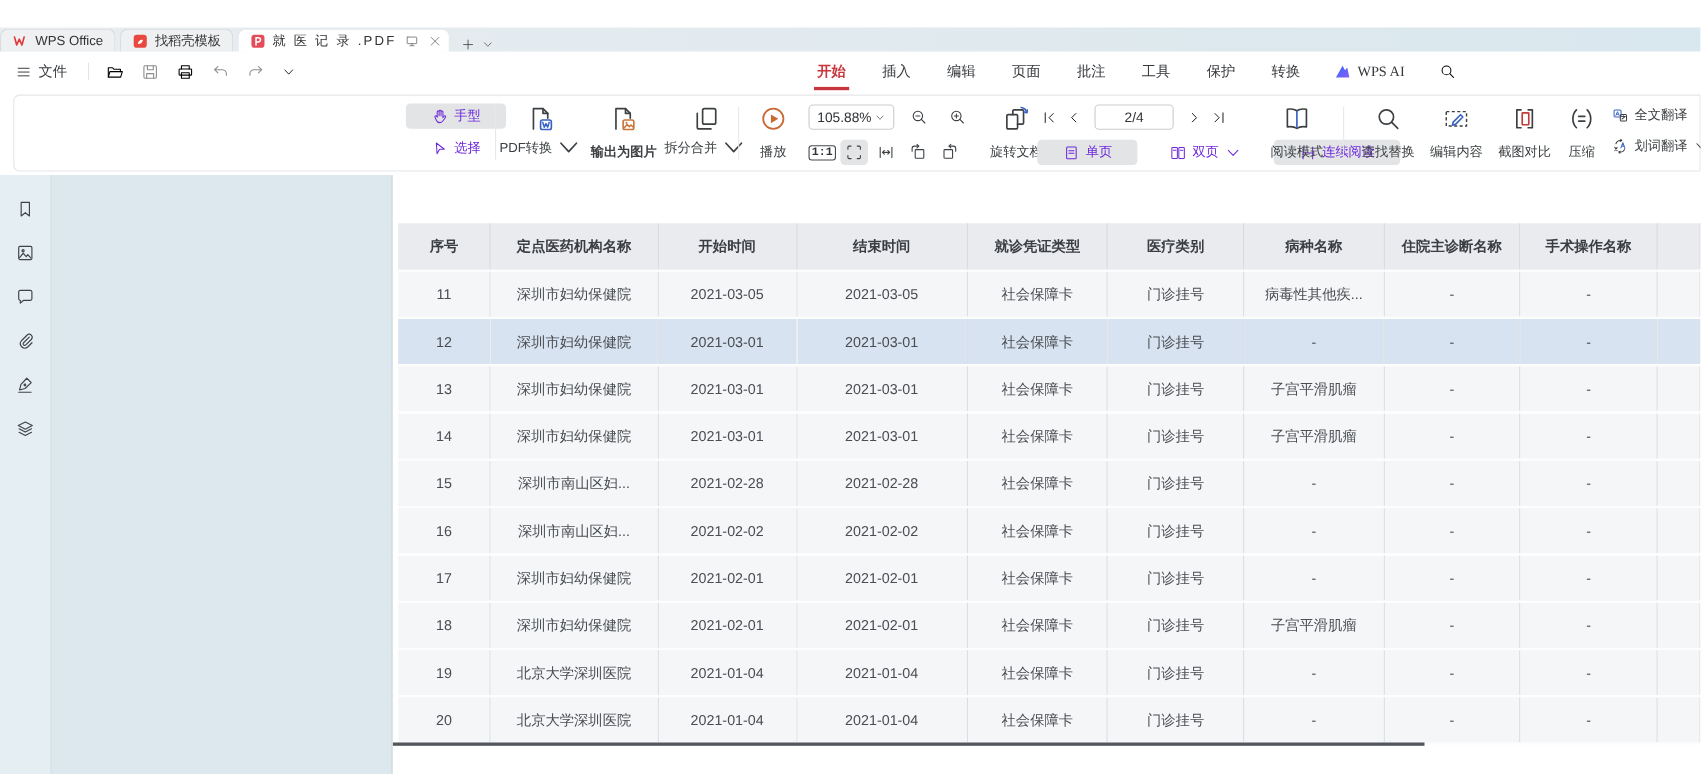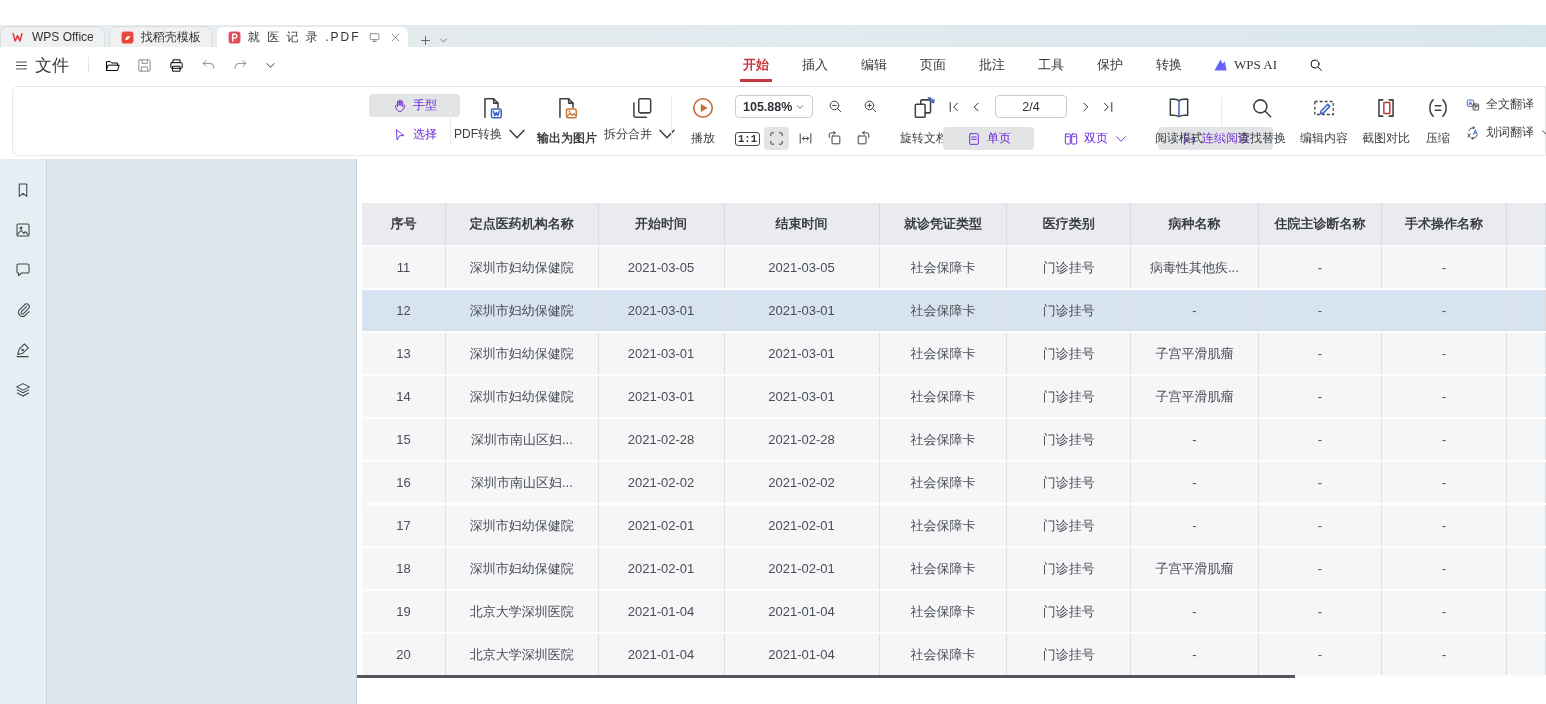--- a/index.html
+++ b/index.html
@@ -18,21 +18,21 @@
   .tab-title { letter-spacing:2px; }
   .tab-ctl { display:flex; align-items:center; gap:8px; margin-left:2px; color:#6b7075; }
   .tab-ctl .ic { width:13px; height:13px; }
   .newtab-group { display:flex; align-items:center; gap:6px; margin-left:10px; color:#444; }
   .newtab-group .ic { width:13px; height:13px; }
   .newtab-group .ic.small { width:11px; height:11px; }
 
   
   .menubar { position:relative; height:36px; background:#fff; }
   .mb-left { position:absolute; left:12px; top:0; height:100%; display:flex; align-items:center; gap:7px; }
-  .file-btn { display:flex; align-items:center; gap:6px; font-size:17px; color:#34373b; padding:0 8px 0 2px; }
+  .file-btn { display:flex; align-items:center; gap:6px; font-size:13px; color:#34373b; padding:0 8px 0 2px; }
   .file-btn .ic { width:15px; height:15px; }
   .mb-sep { width:1px; height:16px; background:#e2e4e6; margin:0 4px; }
   .qicon { width:17px; height:17px; margin:0 4px; }
   .qicon.dim svg { opacity:.45; }
   .qicon.chev { width:13px; height:13px; }
   .menu-items { position:absolute; left:740px; top:0; height:100%; display:flex; align-items:center; gap:27px;font-family:Liberation Serif, serif; }
   .menu-item { position:relative; font-size:13px; color:#34373b; padding:0 3px; height:100%;
     display:flex; align-items:center; cursor:default; }
   .menu-item.active { color:#c9353d; font-weight:bold; }
   .menu-item.active::after { content:""; position:absolute; left:0; right:0; bottom:1px; height:3px; background:#c9353d; }
@@ -53,21 +53,21 @@
   .pill .ic { width:16px; height:16px; }
   .pill.on { background:#e2e4e6; }
   .bigbtn { position:absolute; top:5px; height:60px; display:flex; flex-direction:column;
     align-items:center; justify-content:space-between; padding:3px 0 5px; font-size:12px; color:#3c4043; white-space:nowrap; }
   .bigbtn .ic { width:26px; height:26px; }
   .bigbtn .lbl { display:flex; align-items:center; gap:2px; }
   .chev9 { width:9px; height:9px; }
   .row1 { position:absolute; top:8px; display:flex; align-items:center; }
   .row2 { position:absolute; top:40px; display:flex; align-items:center;font-family:Liberation Mono, monospace; }
   .zoombox { width:78px; height:23px; border:1px solid #c9ccd0; border-radius:4px; display:flex;
-    align-items:center; justify-content:space-between; padding:0 7px; font-size:12.5px; color:#2f3337;font-weight:bold; }
+    align-items:center; justify-content:space-between; padding:0 7px; font-size:12.5px; color:#2f3337; }
   .zoombox .ic { width:10px; height:10px; }
   .sq { width:25px; height:23px; display:flex; align-items:center; justify-content:center; border-radius:4px; color:#3c4043; }
   .sq .ic { width:17px; height:17px; }
   .sq.on { background:#e2e4e6; }
   .onetoone { font-size:10.5px; border:1.4px solid #45494e; border-radius:3px; padding:0px 2px; color:#2f3337; font-weight:bold; }
   .pagebox { width:72px; height:23px; border:1px solid #c9ccd0; border-radius:4px; display:flex;
     align-items:center; justify-content:center; font-size:12.5px; color:#2f3337; margin:0 8px; }
   .navbtn { width:22px; height:22px; display:flex; align-items:center; justify-content:center; }
   .navbtn .ic { width:14px; height:14px; }
   .tstack { display:flex; align-items:center; gap:5px; font-size:12px; color:#3c4043; white-space:nowrap; }

